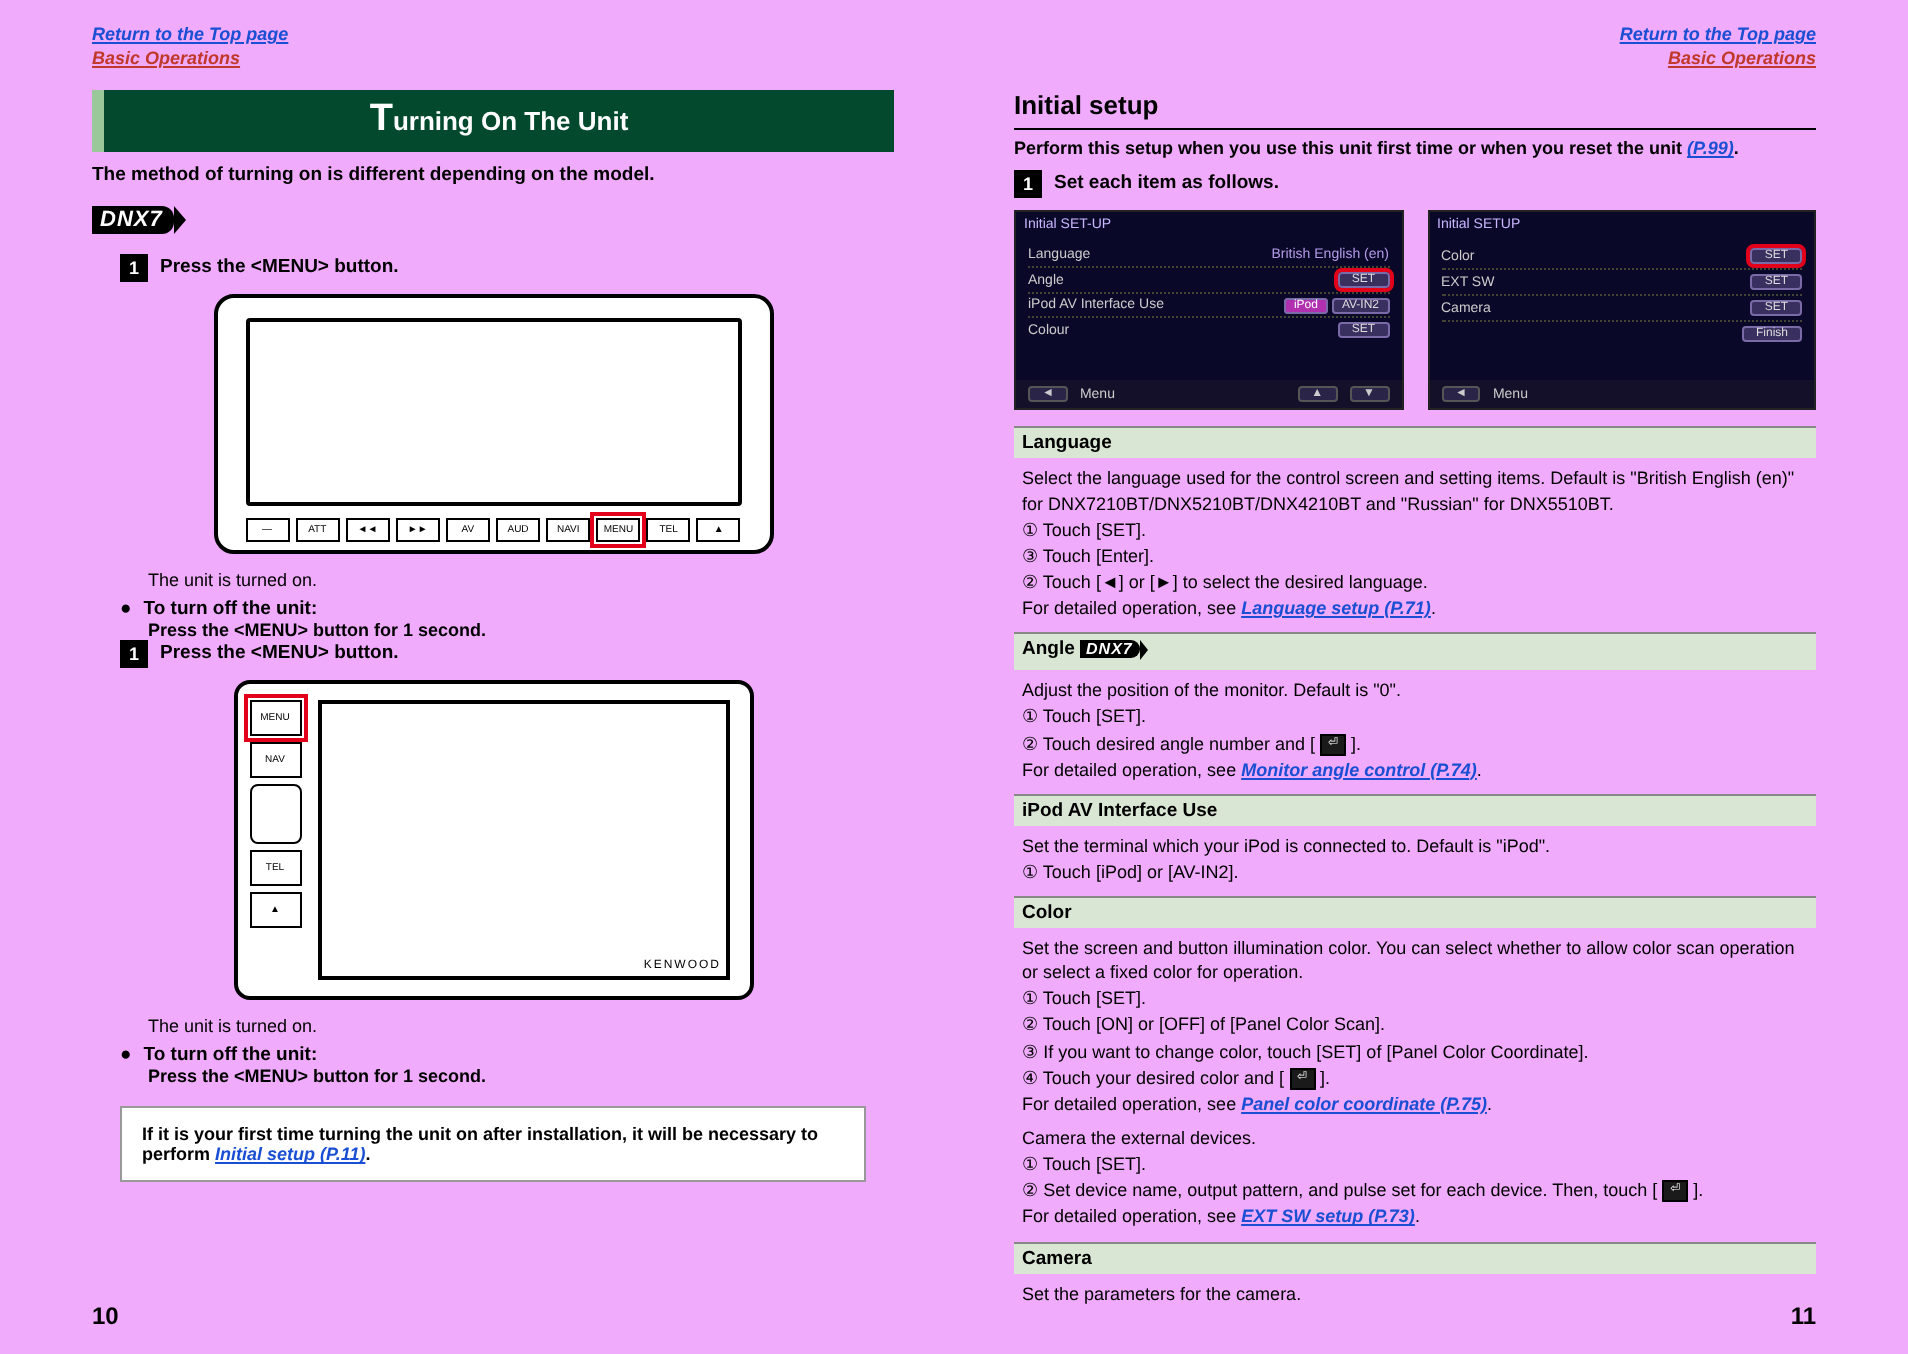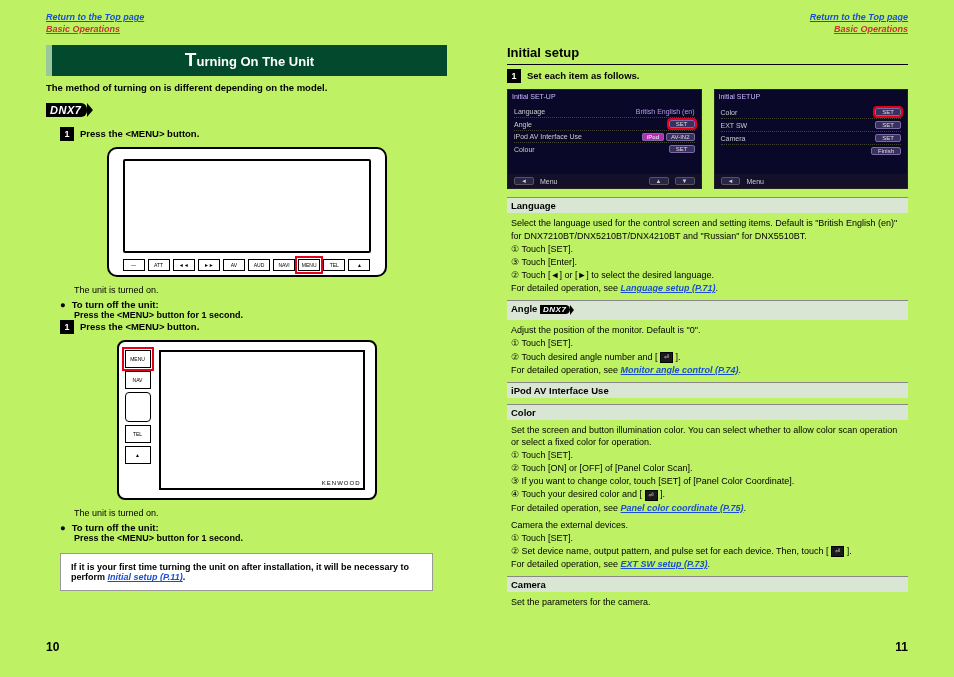--- a/index.html
+++ b/index.html
@@ -9,21 +9,21 @@
     font-size: 9.5px;
     color: #000;
     width: 954px;
     height: 677px;
     overflow: hidden;
   }
   .spread { display: flex; width: 954px; height: 677px; }
   .page {
     width: 477px;
     height: 677px;
-    background: #bef264;
+    background: #f0abfc;
     padding: 12px 28px 12px 28px;
     position: relative;
   }
   .page-left { padding-left: 46px; padding-right: 30px; }
   .page-right { padding-left: 30px; padding-right: 46px; }
 
   .toplinks { font-size: 9px; font-style: italic; font-weight: bold; line-height: 1.3; margin-bottom: 10px; }
   .toplinks.right { text-align: right; }
   .link-blue { color: #1a4fd4; text-decoration: underline; cursor: pointer; }
   .link-red  { color: #c0392b; text-decoration: underline; cursor: pointer; }
@@ -92,21 +92,21 @@
   .device-dnx54 .knob { height:30px; border:1px solid #000; border-radius:4px;}
   .device-dnx54 .screen { position:absolute; left:40px; right:10px; top:8px; bottom:8px; border:2px solid #000;}
   .device-dnx54 .brand { position:absolute; right:14px; bottom:12px; font-size:6px; letter-spacing:1px;}
 
   .indent { margin-left:14px; }
   .bullet-line { display:flex; gap:6px; font-weight:bold; font-size:9.5px; margin-top:4px;}
   .note-box {
     border:1px solid #999; background:#fff; padding:8px 10px; font-size:9px; font-weight:bold;
     margin:10px 14px 0 14px;
   }
-  .pagenum { position:absolute; bottom:23px; font-weight:900; font-size:12px;}
+  .pagenum { position:absolute; bottom:12px; font-weight:900; font-size:12px;}
   .pagenum.left { left:46px;}
   .pagenum.right { right:46px;}
 
   
   .h2 { font-weight:900; font-size:13px; margin-bottom:4px;}
   .rule { border-bottom:1px solid #000; margin-bottom:4px;}
   .setup-note { font-weight:bold; font-size:9px; margin-bottom:6px;}
 
   .screenshots { display:flex; gap:12px; margin:6px 0 8px 0;}
   .shot { flex:1; background:#0a0828; border:1px solid #222; height:100px; position:relative; color:#ccc; font-size:7px; }
@@ -209,20 +209,23 @@
   </div>
 
   <div class="page page-right">
     <div class="toplinks right">
       <span class="link-blue">Return to the Top page</span><br>
       <span class="link-red">Basic Operations</span>
     </div>
 
     <div class="h2">Initial setup</div>
     <div class="rule"></div>
+    <div class="setup-note">
+      <span>Perform this setup when you use this unit first time or when you reset the unit </span><span class="link-blue" style="font-style:italic;">(P.99)</span>.
+    </div>
     <div class="num-step">
       <div class="numbox">1</div>
       <div class="steptext">Set each item as follows.</div>
     </div>
 
     <div class="screenshots">
       <div class="shot">
         <div class="titlebar">Initial SET-UP</div>
         <div class="rows">
           <div class="srow">
@@ -290,20 +293,24 @@
       <span class="model-badge small">DNX7</span>
     </div>
     <div class="sec-body">
       <div class="line">Adjust the position of the monitor. Default is "0".</div>
       <div class="line"><span class="circ">①</span> <span>Touch [SET].</span></div>
       <div class="line"><span class="circ">②</span> <span>Touch desired angle number and [ </span><span class="mini-icon">⏎</span><span> ].</span></div>
       <div class="line"><span>For detailed operation, see </span><span class="link-blue" style="font-weight:bold; font-style:italic;">Monitor angle control (P.74)</span>.</div>
     </div>
 
     <div class="sec-title">iPod AV Interface Use</div>
+    <div class="sec-body">
+      <div class="line">Set the terminal which your iPod is connected to. Default is "iPod".</div>
+      <div class="line"><span class="circ">①</span> <span>Touch [iPod] or [AV-IN2].</span></div>
+    </div>
 
     <div class="sec-title">Color</div>
     <div class="sec-body">
       <div class="line">Set the screen and button illumination color. You can select whether to allow color scan operation or select a fixed color for operation.</div>
       <div class="line"><span class="circ">①</span> <span>Touch [SET].</span></div>
       <div class="line"><span class="circ">②</span> <span>Touch [ON] or [OFF] of [Panel Color Scan].</span></div>
       <div class="line"><span class="circ">③</span> <span>If you want to change color, touch [SET] of [Panel Color Coordinate].</span></div>
       <div class="line"><span class="circ">④</span> <span>Touch your desired color and [ </span><span class="mini-icon">⏎</span><span> ].</span></div>
       <div class="line"><span>For detailed operation, see </span><span class="link-blue" style="font-weight:bold; font-style:italic;">Panel color coordinate (P.75)</span>.</div>
     </div>

